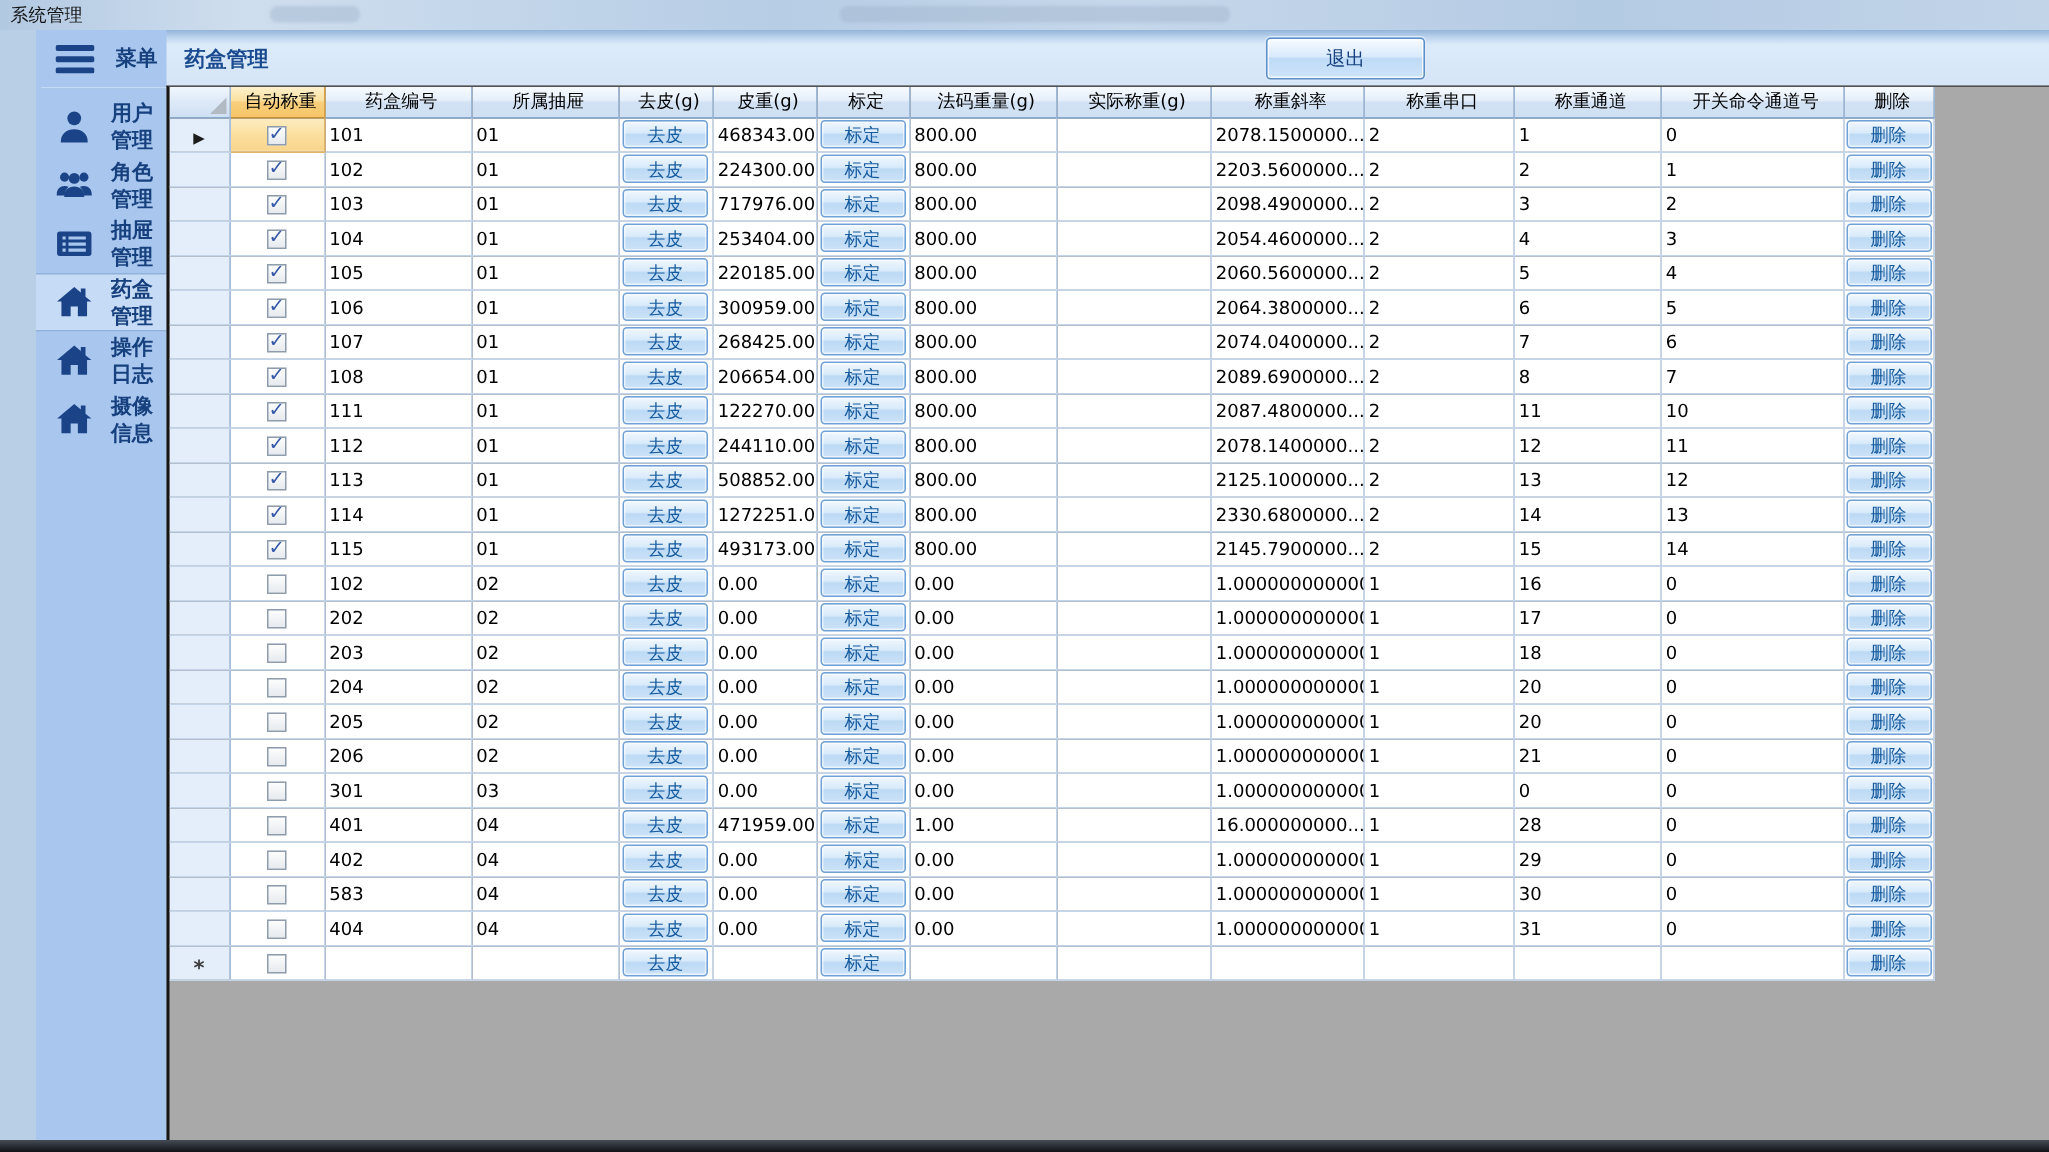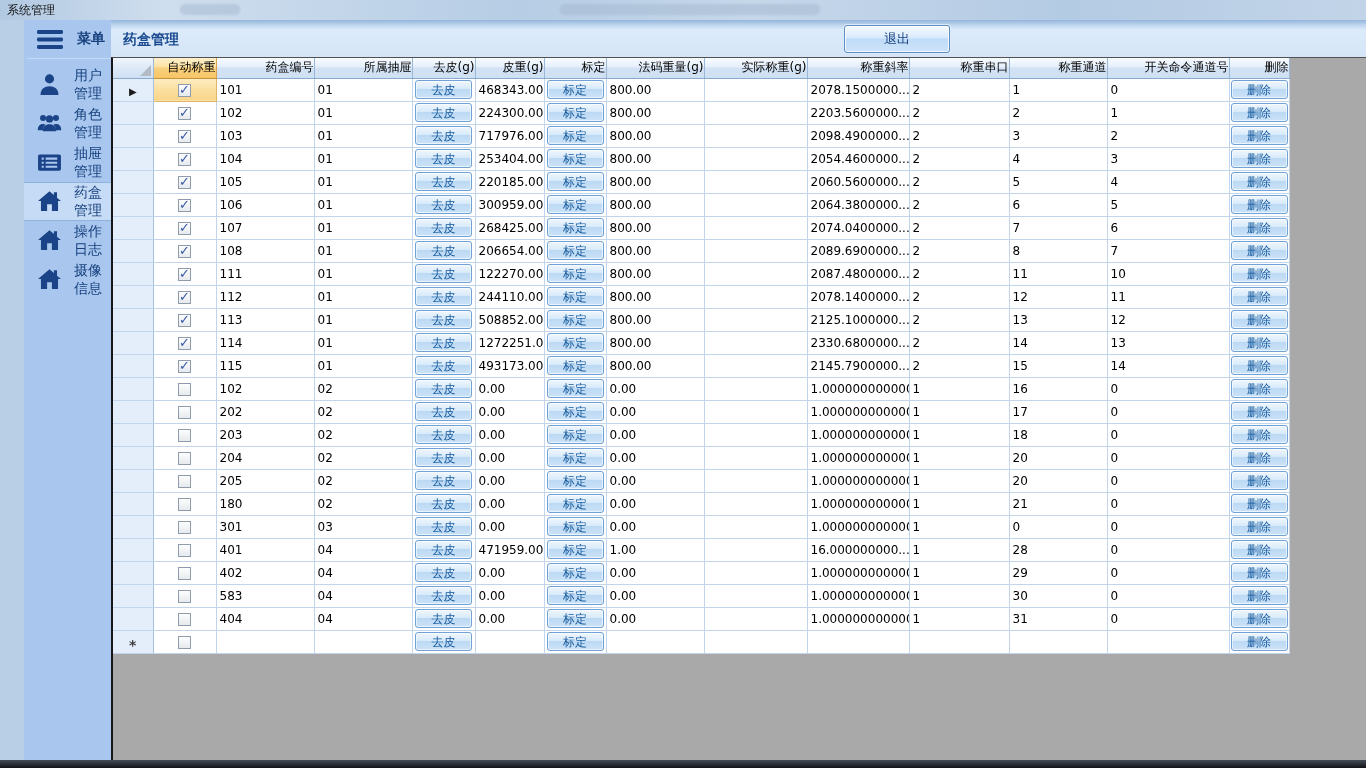--- a/index.html
+++ b/index.html
@@ -18,41 +18,41 @@
     background:#a9c7ee; border-right:1px solid #7fa3cf;margin-left:24px; }
   .menu-hd { height:38px; display:flex; align-items:center; cursor:pointer; }
   .menu-hd .icon { width:26px; height:19px; margin-left:13px; }
   .menu-hd .icon svg, .side-item .icon svg { width:100%; height:100%; fill:#1b4488; }
   .menu-hd .lbl { margin-left:14px; font-size:14px; font-weight:bold; color:#17417e; }
   .side-div { height:1px; background:#7fa3cc; margin:0 3px; border-bottom:1px solid #c4daf4; }
   .side-items { margin-top:6px; }
   .side-item { height:39px; display:flex; align-items:center; cursor:pointer; }
   .side-item.active { background:#c6dbf5; border-top:1px solid #8fb2da; border-bottom:1px solid #8fb2da; }
   .side-item .icon { width:25px; height:25px; margin-left:13px; flex:none; }
-  .side-item .lbl { margin-left:12px; font-size:14px; font-weight:normal; color:#17417e; }
+  .side-item .lbl { margin-left:12px; font-size:14px; font-weight:bold; color:#17417e; }
 
   
   .main { position:absolute; top:20px; left:111px; right:0; bottom:8px; }
   .topbar { position:absolute; top:0; left:0; right:0; height:37px;
     background:linear-gradient(180deg,#93b4d9 0,#bed5ee 5px,#dcebfa 10px,#d5e5f7 100%); }
   .page-title { position:absolute; left:12px; top:11px; font-size:14px; font-weight:bold; color:#1a4a8f; }
   .exit-btn { position:absolute; left:733px; top:5px; width:106px; height:28px;
     border:1px solid #5d8fc6; border-radius:3px; color:#17417e; font-size:13px;
     font-family:Liberation Serif, serif; cursor:pointer;
     background:linear-gradient(180deg,#f7fbff 0,#d9eafc 45%,#bfdbf7 50%,#cde4f9 100%);
     box-shadow:inset 0 0 0 1px rgba(255,255,255,.75), 0 0 0 1px #dceafa; }
 
   
   .grid-wrap { position:absolute; top:37px; left:0; right:0; bottom:0;
     background:#a9a9a9; border-left:2px solid #161616; border-top:1px solid #515151; overflow:hidden; }
   table { border-collapse:collapse; table-layout:fixed; background:#a9a9a9; }
   th, td { overflow:hidden; white-space:nowrap; }
   th.hdr { height:20px; background:linear-gradient(180deg,#f7fbff 0,#e4eefa 45%,#d2e2f4 50%,#cfe0f3 100%);
     border-right:1px solid #9cb8d8; border-bottom:1px solid #89abd0;
-    font-weight:normal; font-size:12px; color:#000; text-align:right; padding:0 0 0 5px;margin-left:12px; }
+    font-weight:normal; font-size:12px; color:#000; text-align:center; padding:0 0 0 5px;margin-left:12px; }
   th.hdr.sel { background:linear-gradient(180deg,#fdf0cd 0,#fbe1a0 45%,#f8cf7e 50%,#f6c566 100%);
     border-right:1px solid #d9a242; border-bottom:1px solid #c89238; }
   th.corner { position:relative; background:linear-gradient(180deg,#f0f6fd 0,#dde9f7 50%,#cfe0f3 100%);
     border-right:1px solid #9cb8d8; border-bottom:1px solid #89abd0; }
   .corner-tri { position:absolute; right:2px; bottom:2px; width:0; height:0;
     border-left:11px solid transparent; border-bottom:11px solid #b2bac4; }
   td { height:23px; background:#fff; border-right:1px solid #c3d5ea; border-bottom:1px solid #c3d5ea;
     font-size:12px; color:#000; padding:0 0 0 3px; }
   th.rh { background:#e4eefa; border-right:1px solid #a7c0e0; border-bottom:1px solid #c3d5ea;
     text-align:center; padding:0; font-weight:normal; }
@@ -469,21 +469,21 @@
               <td></td>
               <td>1.0000000000000</td>
               <td>1</td>
               <td>20</td>
               <td>0</td>
               <td class="center"><button class="cell-btn">删除</button></td>
             </tr>
             <tr>
               <th class="rh"></th>
               <td class="center"><span class="cb"></span></td>
-              <td>180</td>
+              <td>206</td>
               <td>02</td>
               <td class="center"><button class="cell-btn">去皮</button></td>
               <td>0.00</td>
               <td class="center"><button class="cell-btn">标定</button></td>
               <td>0.00</td>
               <td></td>
               <td>1.0000000000000</td>
               <td>1</td>
               <td>21</td>
               <td>0</td>

